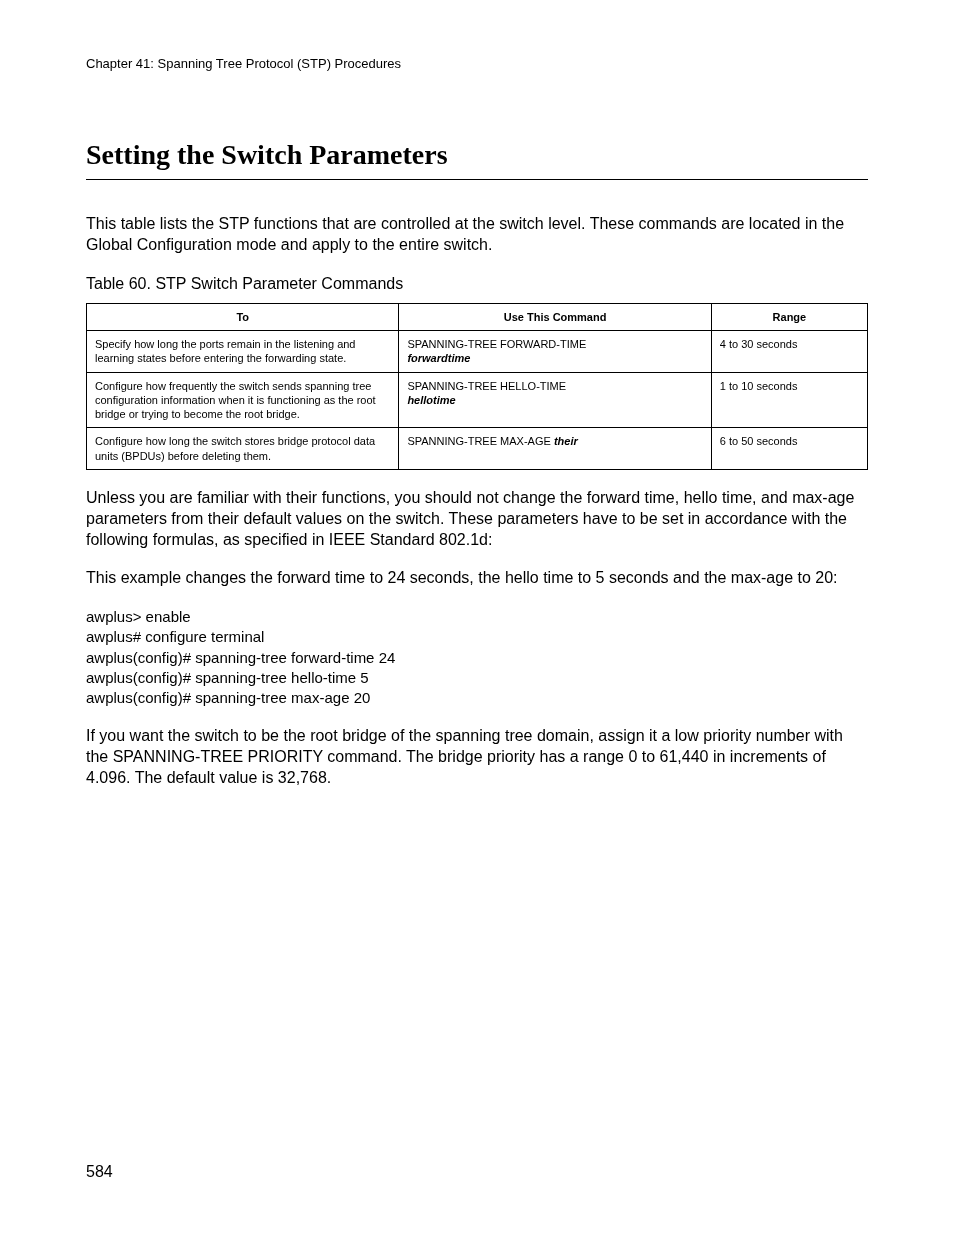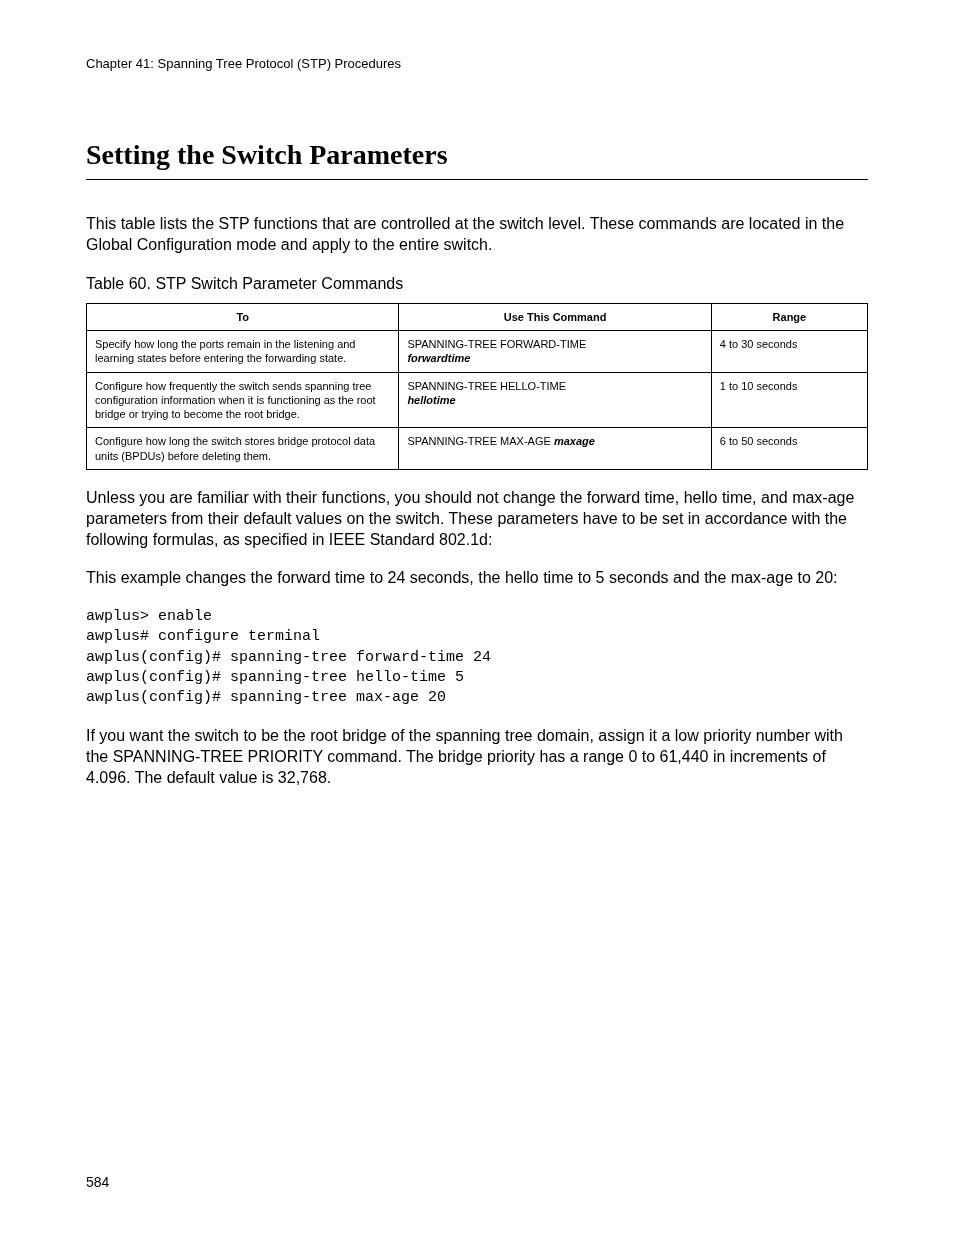--- a/index.html
+++ b/index.html
@@ -58,34 +58,34 @@
     vertical-align: top;
     text-align: left;
     font-size: 11px;
   }
   table.stp th {
     font-weight: bold;
     text-align: center;
   }
   .cmd-param { font-style: italic; font-weight: bold; }
   .codeblock {
-    font-family: Liberation Mono, monospace;
+    font-family: Liberation Sans, sans-serif;
     white-space: pre;
     font-size: 15px;
     margin: 0 0 18px 0;
     line-height: 1.35;
   }
   .formula {
     margin: 0 0 18px 0;
   }
   .page-number {
     position: absolute;
-    bottom: 44px;
+    bottom: 52px;
     left: 86px;
-    font-size: 14px;
+    font-size: 16px;
   }
 </style>
 </head>
 <body>
 
 <div class="page">
 
   <div class="chapter-line">Chapter 41: Spanning Tree Protocol (STP) Procedures</div>
 
   <h1 class="section-title">Setting the Switch Parameters</h1>
@@ -122,21 +122,21 @@
         <td>
           <span>SPANNING-TREE HELLO-TIME</span><br>
           <span class="cmd-param">hellotime</span>
         </td>
         <td>1 to 10 seconds</td>
       </tr>
       <tr>
         <td>Configure how long the switch stores bridge protocol data units (BPDUs) before deleting them.</td>
         <td>
           <span>SPANNING-TREE MAX-AGE</span>
-          <span class="cmd-param">maxage</span>
+          <span class="cmd-param">their</span>
         </td>
         <td>6 to 50 seconds</td>
       </tr>
     </tbody>
   </table>
 
   <p class="para indented">Unless you are familiar with their functions, you should not change the forward time, hello time, and max-age parameters from their default values on the switch. These parameters have to be set in accordance with the following formulas, as specified in IEEE Standard 802.1d:</p>
 
 
   <p class="para indented">This example changes the forward time to 24 seconds, the hello time to 5 seconds and the max-age to 20:</p>

